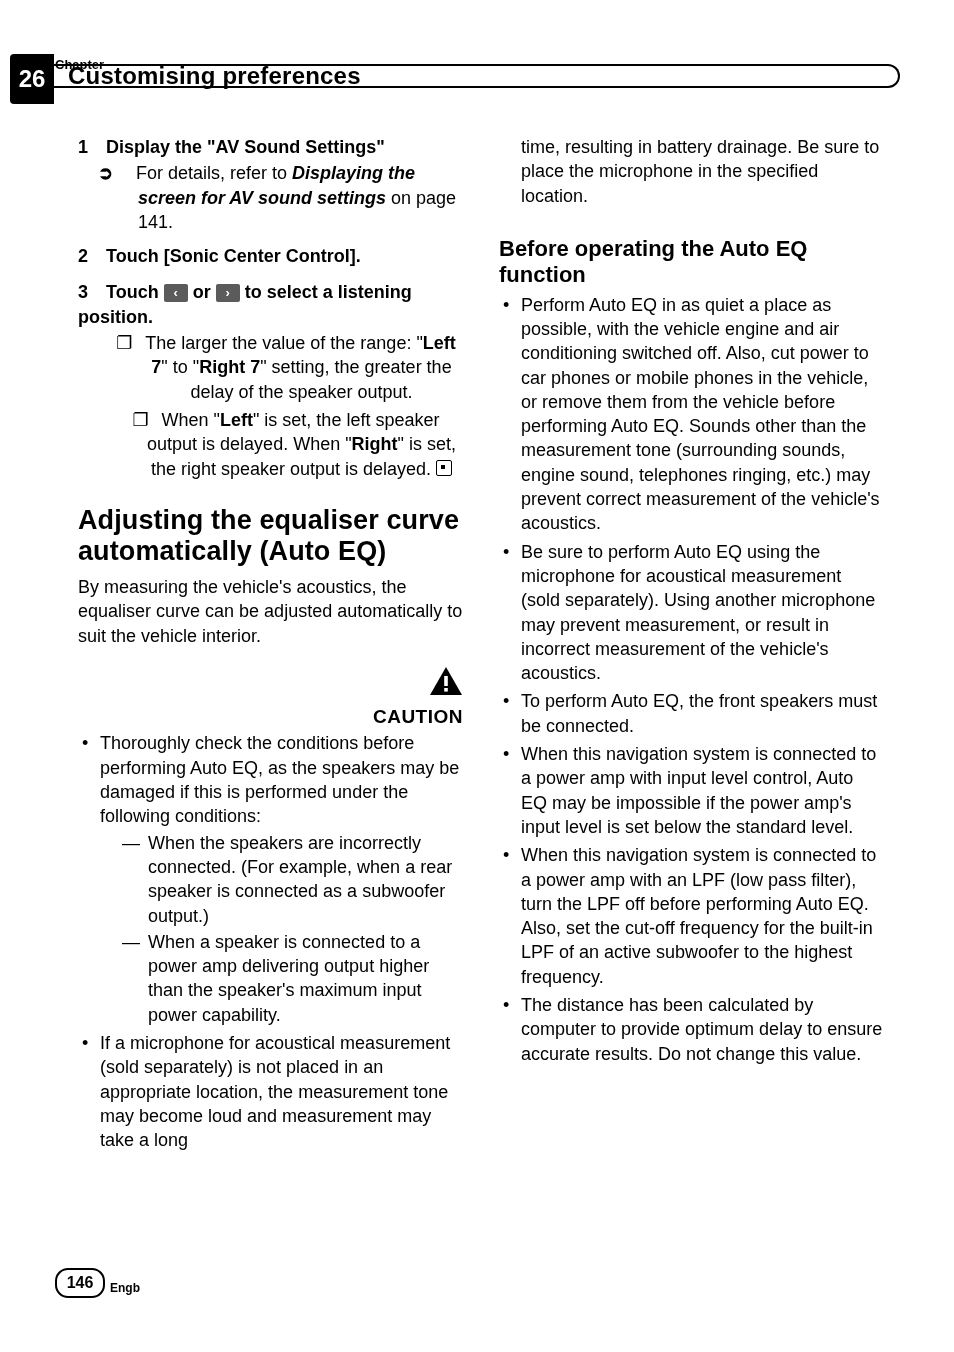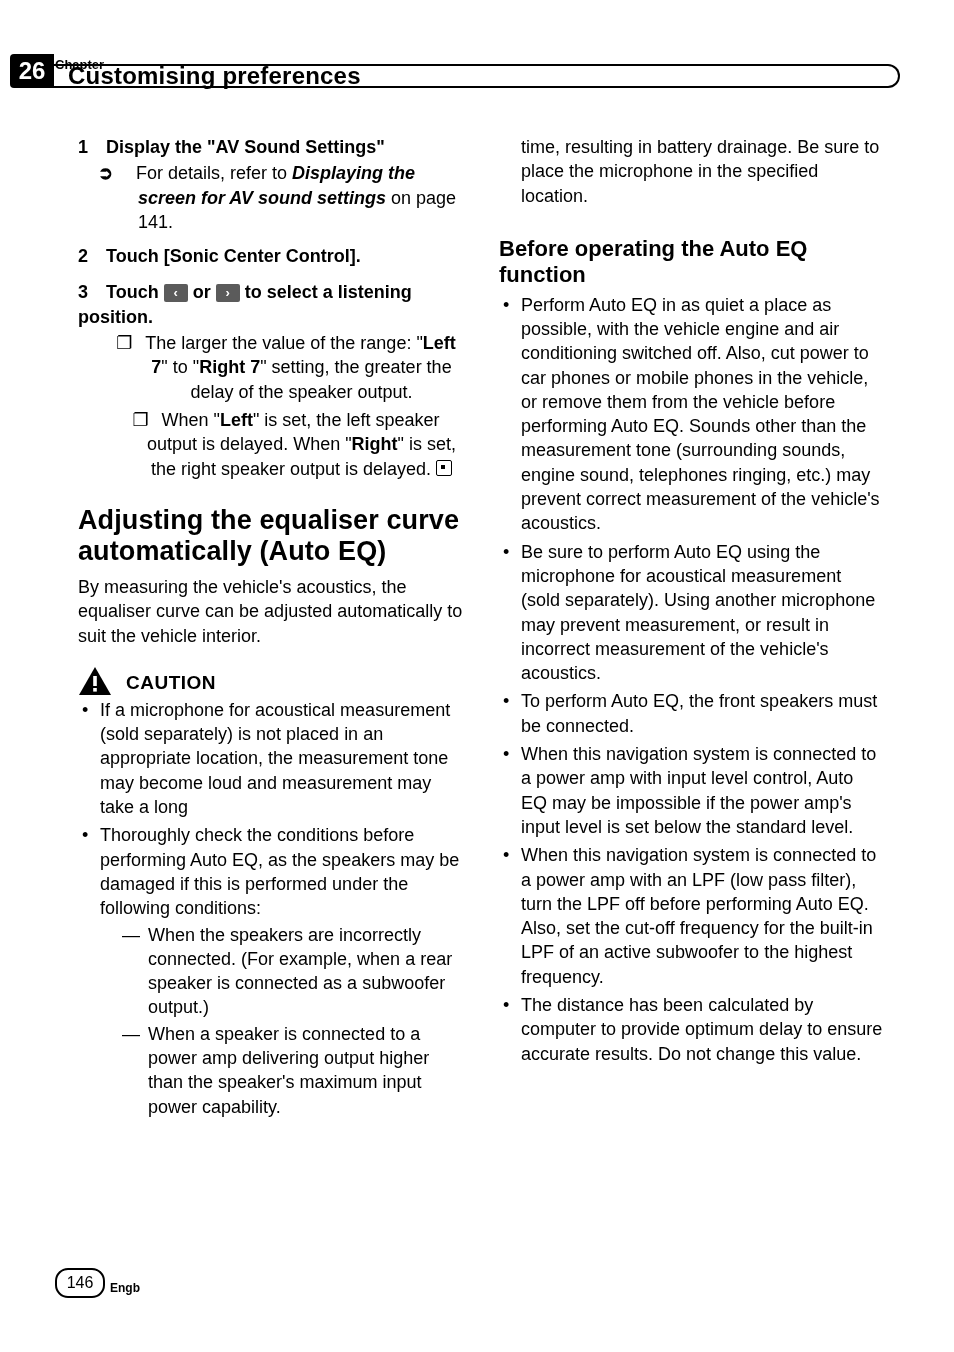--- a/index.html
+++ b/index.html
@@ -27,21 +27,21 @@
     left: 55px;
     font-size: 13px;
     font-weight: bold;
     margin-top: 19px;
   }
   .hdr-pill {
     position: absolute;
     top: 54px;
     left: 10px;
     width: 44px;
-    height: 34px;
+    height: 50px;
     background: #000;
     border-top-left-radius: 4px;
     border-bottom-left-radius: 4px;
     color: #fff;
     display: flex;
     align-items: center;
     justify-content: center;
     font-weight: bold;
     font-size: 24px;
   }
@@ -106,22 +106,23 @@
   }
   .h3 {
     font-weight: 900;
     font-size: 22px;
     line-height: 1.2;
     margin: 4px 0 4px 0;
   }
   .warn-row {
     display: flex;
     align-items: flex-end;
-    gap: 14px;
+    gap: 8px;
     margin: 18px 0 2px 0;
+    flex-direction: column;
   }
   .warn-label {
     font-weight: bold;
     font-size: 19px;
     letter-spacing: 0.5px;
   }
   .tri {
     width: 34px;
     height: 30px;
   }
@@ -195,21 +196,21 @@
     position: absolute;
     left: 55px;
     bottom: 54px;
     width: 46px;
     height: 26px;
     border: 2px solid #000;
     border-radius: 13px;
     display:flex;
     align-items:center;
     justify-content:center;
-    font-weight:normal;
+    font-weight:bold;
     font-size: 16px;
   }
   .ftr-lang {
     position:absolute;
     left: 110px;
     bottom: 56px;
     font-size: 12px;
     font-weight: bold;
   }
 </style>
@@ -261,28 +262,28 @@
     <div class="block">
       <div class="warn-row">
         <svg class="tri" viewBox="0 0 34 30">
           <polygon points="17,1 33,29 1,29" fill="#000"></polygon>
           <rect x="15.2" y="10" width="3.6" height="10" fill="#fff"></rect>
           <rect x="15.2" y="22" width="3.6" height="3.6" fill="#fff"></rect>
         </svg>
         <span class="warn-label">CAUTION</span>
       </div>
       <ul class="caution-list">
-        <li>If a microphone for acoustical measurement (sold separately) is not placed in an appropriate location, the measurement tone may become loud and measurement may take a long</li>
         <li>
           <span>Thoroughly check the conditions before performing Auto EQ, as the speakers may be damaged if this is performed under the following conditions:</span>
           <ul class="dash-list">
             <li>When the speakers are incorrectly connected. (For example, when a rear speaker is connected as a subwoofer output.)</li>
             <li>When a speaker is connected to a power amp delivering output higher than the speaker's maximum input power capability.</li>
           </ul>
         </li>
+        <li>If a microphone for acoustical measurement (sold separately) is not placed in an appropriate location, the measurement tone may become loud and measurement may take a long</li>
       </ul>
     </div>
 
     <div class="spacer-col"></div>
 
     <p class="continued continued-first" style="padding-left:22px;">time, resulting in battery drainage. Be sure to place the microphone in the specified location.</p>
 
     <div class="h3" style="margin-top:28px;">Before operating the Auto EQ function</div>
 
     <ul class="ul">

